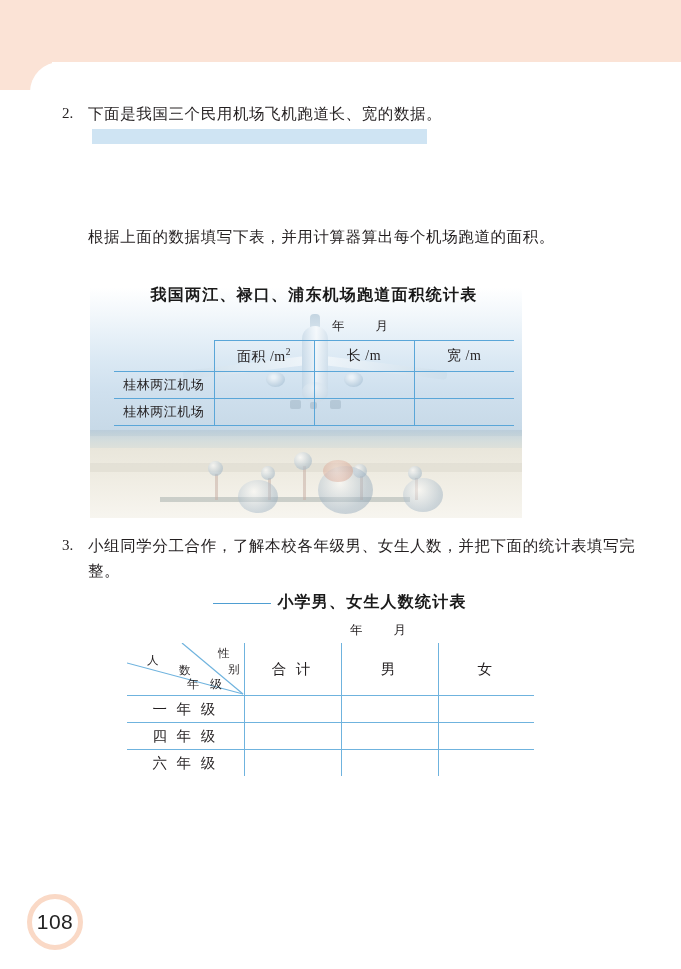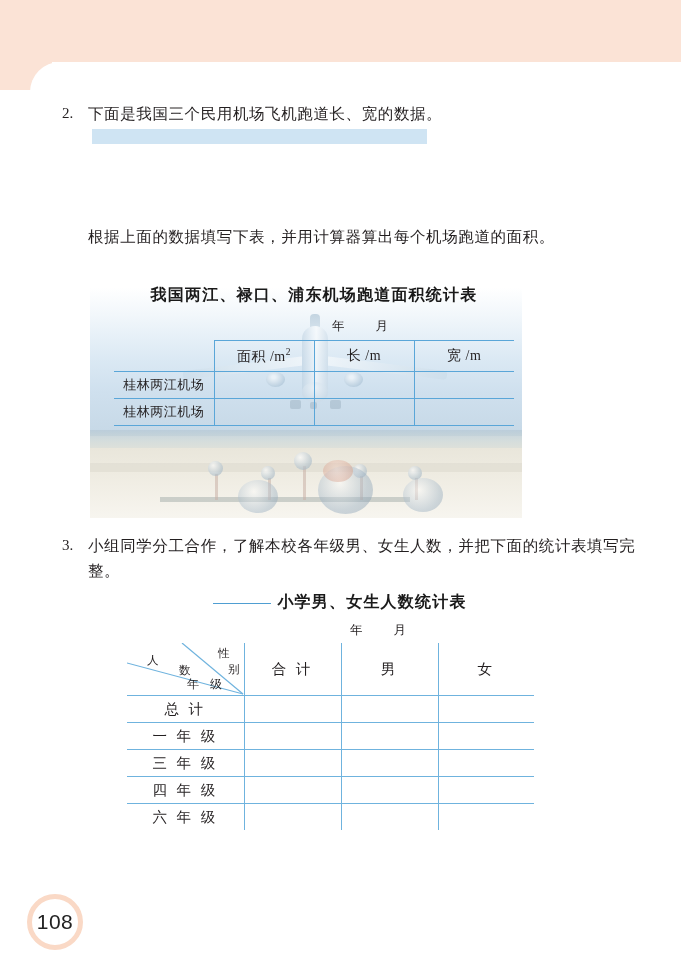--- a/index.html
+++ b/index.html
@@ -516,33 +516,21 @@
         <span class="corner-lbl" id="lbl-count">人</span>
         <span class="corner-lbl" id="lbl-count2">数</span>
         <span class="corner-lbl" id="lbl-grade">年 级</span>
       </td>
       <td class="t2-colhead cn">合 计</td>
       <td class="t2-colhead cn">男</td>
       <td class="t2-colhead cn">女</td>
     </tr>
 
     <tr>
-      <td class="t2-rowlabel cn">总 计</td>
-      <td></td>
-      <td></td>
-      <td></td>
-    </tr>
-    <tr>
       <td class="t2-rowlabel cn">一 年 级</td>
-      <td></td>
-      <td></td>
-      <td></td>
-    </tr>
-    <tr>
-      <td class="t2-rowlabel cn">三 年 级</td>
       <td></td>
       <td></td>
       <td></td>
     </tr>
     <tr>
       <td class="t2-rowlabel cn">四 年 级</td>
       <td></td>
       <td></td>
       <td></td>
     </tr>

